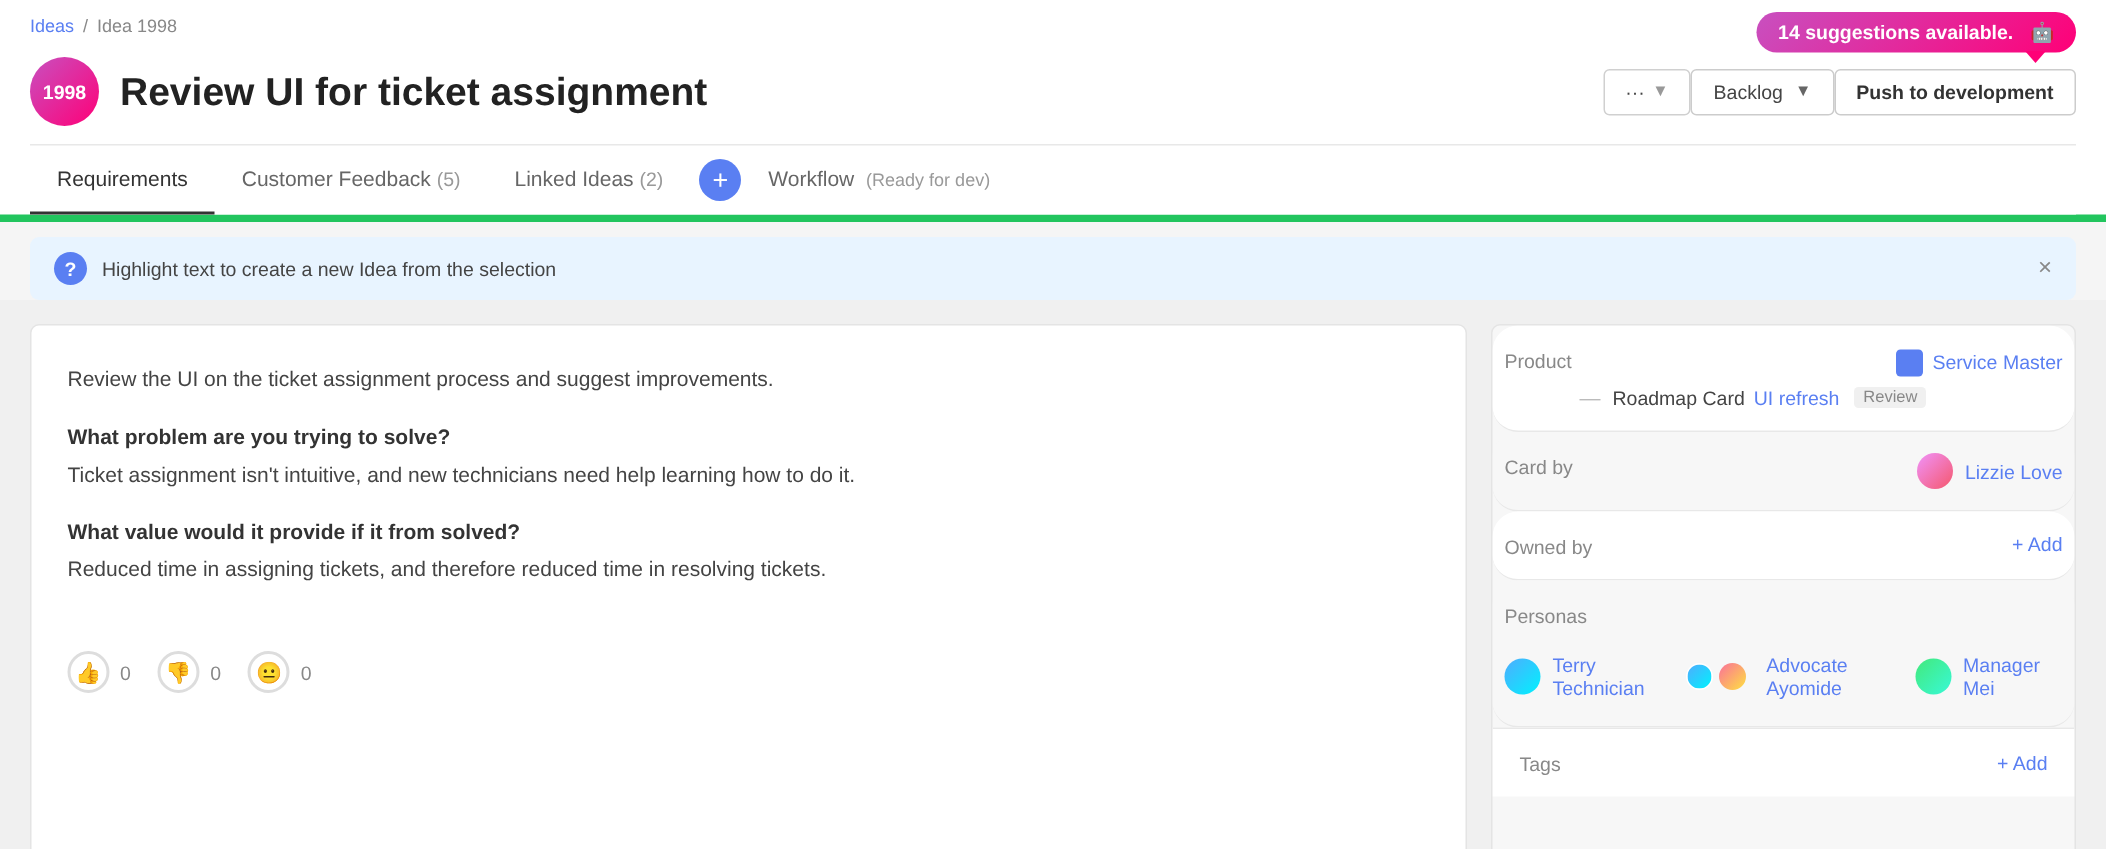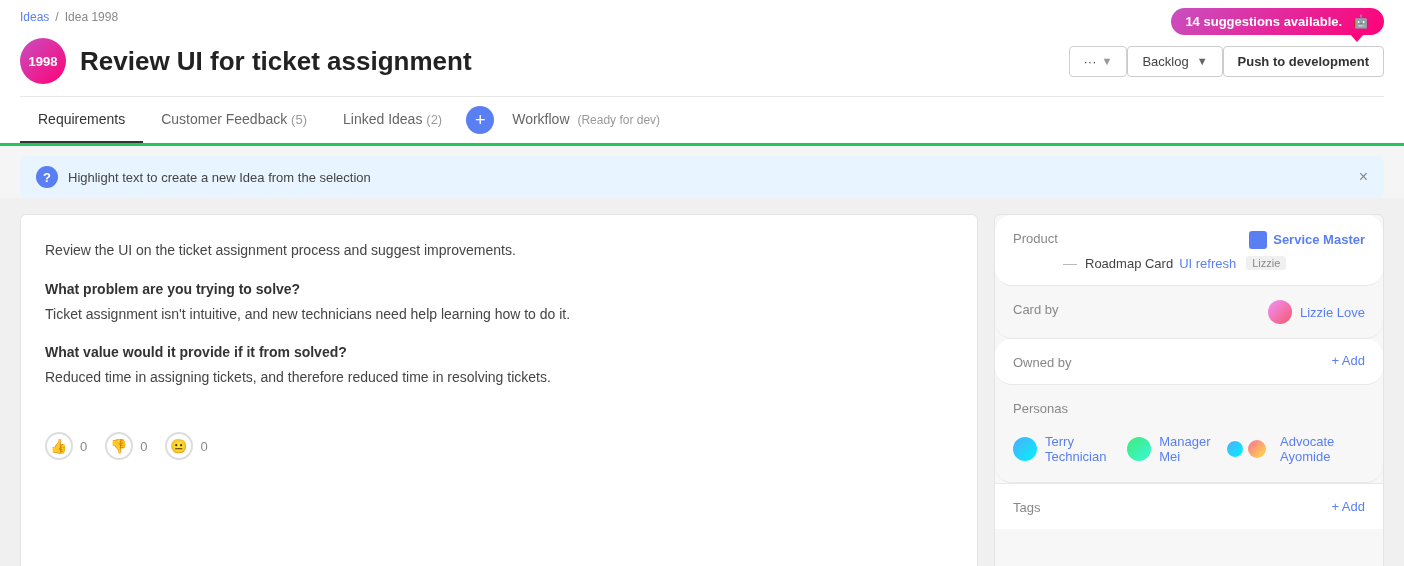--- a/index.html
+++ b/index.html
@@ -1,18 +1,18 @@
 <!DOCTYPE html>
 <html><head>
   <meta charset="utf-8">
   <style>
     * { box-sizing: border-box; margin: 0; padding: 0; }
     body { font-family: -apple-system, BlinkMacSystemFont, 'Segoe UI', sans-serif; background: #f5f5f5; font-size: 14px; color: #333; }
 
-    .top-bar { background: #fff; border-bottom: 3px solid #22c55e; padding: 0 20px; }
+    .top-bar { background: #fff; border-bottom: 5px solid #22c55e; padding: 0 20px; }
     .breadcrumb { display: flex; align-items: center; gap: 6px; padding: 10px 0 6px; font-size: 12px; color: #888; }
     .breadcrumb a { color: #5a7ff2; text-decoration: none; }
 
     .header-row { display: flex; align-items: center; justify-content: space-between; padding: 8px 0 12px; }
     .header-left { display: flex; align-items: center; gap: 14px; }
     .idea-badge { width: 46px; height: 46px; border-radius: 50%; background: linear-gradient(135deg, #c850c0, #f07); display: flex; align-items: center; justify-content: center; color: #fff; font-weight: 700; font-size: 13px; flex-shrink: 0; }
     .idea-title { font-size: 26px; font-weight: 600; color: #222; }
 
     .header-right { display: flex; align-items: center; gap: 0; position: relative; }
     .btn { border: 1px solid #d0d0d0; background: #fff; border-radius: 4px; padding: 7px 14px; cursor: pointer; font-size: 13px; color: #444; display: flex; align-items: center; gap: 5px; }
@@ -40,25 +40,25 @@
     .sidebar-card { background: #f7f7f7; border-radius: 6px; border: 1px solid #e4e4e4; width: 390px; flex-shrink: 0; padding: 0; overflow: hidden; }
 
     .main-desc { font-size: 14px; color: #444; line-height: 1.6; margin-bottom: 20px; }
     .main-section-title { font-weight: 700; font-size: 14px; color: #333; margin: 18px 0 6px; }
     .main-section-text { font-size: 14px; color: #444; line-height: 1.6; }
 
     .vote-row { display: flex; align-items: center; gap: 18px; margin-top: 28px; padding-top: 16px; }
     .vote-item { display: flex; align-items: center; gap: 7px; color: #888; font-size: 13px; cursor: pointer; }
     .vote-circle { width: 28px; height: 28px; border-radius: 50%; border: 2px solid #ddd; display: flex; align-items: center; justify-content: center; font-size: 14px; }
 
-    .sidebar-section { padding: 14px 18px; border-bottom: 1px solid #e8e8e8; background: #fff; border-radius: 17px; }
+    .sidebar-section { padding: 14px 8px; border-bottom: 1px solid #e8e8e8; background: #fff; border-radius: 17px; }
     .sidebar-section:last-child { border-bottom: none; }
     .sidebar-row { display: flex; align-items: flex-start; justify-content: space-between; gap: 10px; }
     .sidebar-label { font-size: 13px; color: #888; font-weight: 500; min-width: 80px; padding-top: 2px; }
-    .sidebar-value { font-size: 13px; color: #5a7ff2; text-align: right; flex: 1; font-weight: bold; }
+    .sidebar-value { font-size: 13px; color: #5a7ff2; text-align: right; flex: 1; }
     .sidebar-value-neutral { font-size: 13px; color: #444; }
     .sidebar-add-link { color: #5a7ff2; font-size: 13px; cursor: pointer; text-decoration: none; }
 
     .product-icon { width: 18px; height: 18px; background: #5a7ff2; border-radius: 3px; display: inline-block; flex-shrink: 0; margin-top: 2px; }
 
     .roadmap-row { display: flex; align-items: center; gap: 6px; margin-top: 4px; padding-left: 24px; }
     .roadmap-dash { color: #bbb; margin-right: 2px; }
 
     .avatar { width: 24px; height: 24px; border-radius: 50%; flex-shrink: 0; display: inline-block; }
     .avatar-lizzie { background: linear-gradient(135deg, #f093fb, #f5576c); }
@@ -174,21 +174,21 @@
         <span class="sidebar-label">Product</span>
         <div style="display:flex;align-items:center;gap:6px;">
           <span class="product-icon"></span>
           <a class="sidebar-value" style="color:#5a7ff2;text-decoration:none;">Service Master</a>
         </div>
       </div>
       <div class="roadmap-row" style="margin-top:6px;">
         <span class="roadmap-dash" style="margin-left:26px;">—</span>
         <span class="sidebar-value-neutral">Roadmap Card</span>
         <a style="color:#5a7ff2;text-decoration:none;font-size:13px;">UI refresh</a>
-        <span class="later-badge">Lizzie</span>
+        <span class="later-badge">Review</span>
       </div>
     </div>
 
     <div class="sidebar-section" style="background:#f7f7f7;">
       <div class="sidebar-row">
         <span class="sidebar-label">Card by</span>
         <div style="display:flex;align-items:center;gap:8px;">
           <div class="avatar avatar-lizzie"></div>
           <a style="color:#5a7ff2;text-decoration:none;font-size:13px;">Lizzie Love</a>
         </div>
@@ -204,29 +204,29 @@
 
     <div class="sidebar-section" style="background:#f7f7f7;">
       <div class="sidebar-row" style="margin-bottom:8px;">
         <span class="sidebar-label">Personas</span>
       </div>
       <div class="personas-grid">
         <div class="persona-row">
           <div class="avatar avatar-terry"></div>
           <a style="color:#5a7ff2;text-decoration:none;font-size:13px;">Terry Technician</a>
         </div>
-        <div class="persona-row">
-          <div class="avatar avatar-mei"></div>
-          <a style="color:#5a7ff2;text-decoration:none;font-size:13px;">Manager Mei</a>
-        </div>
         <div class="persona-row" style="justify-content:flex-start;">
           <div class="avatar avatar-terry" style="width:18px;height:18px;margin-right:-4px;border:1px solid #fff;"></div>
           <div class="avatar avatar-ayomide" style="width:18px;height:18px;"></div>
           <a style="color:#5a7ff2;text-decoration:none;font-size:13px;margin-left:6px;">Advocate Ayomide</a>
         </div>
+        <div class="persona-row">
+          <div class="avatar avatar-mei"></div>
+          <a style="color:#5a7ff2;text-decoration:none;font-size:13px;">Manager Mei</a>
+        </div>
       </div>
     </div>
 
     <div class="tags-section">
       <span class="sidebar-label">Tags</span>
       <a class="sidebar-add-link">+ Add</a>
     </div>
 
   </div>
 </div>

